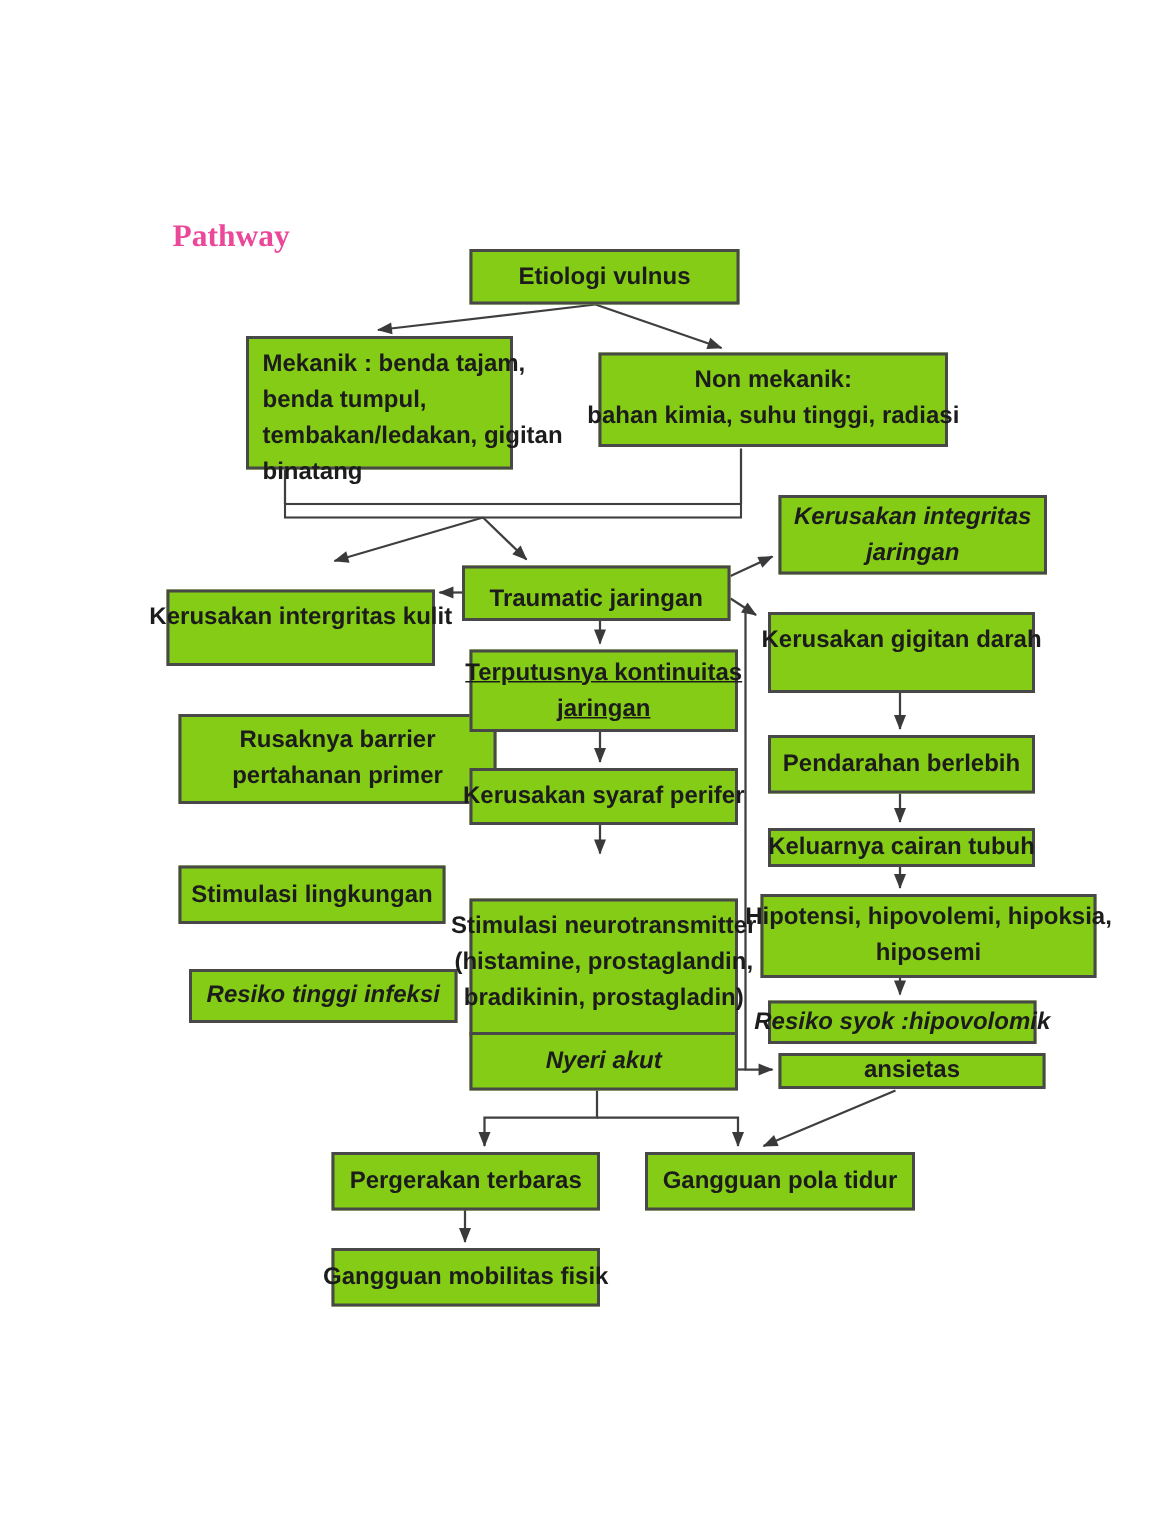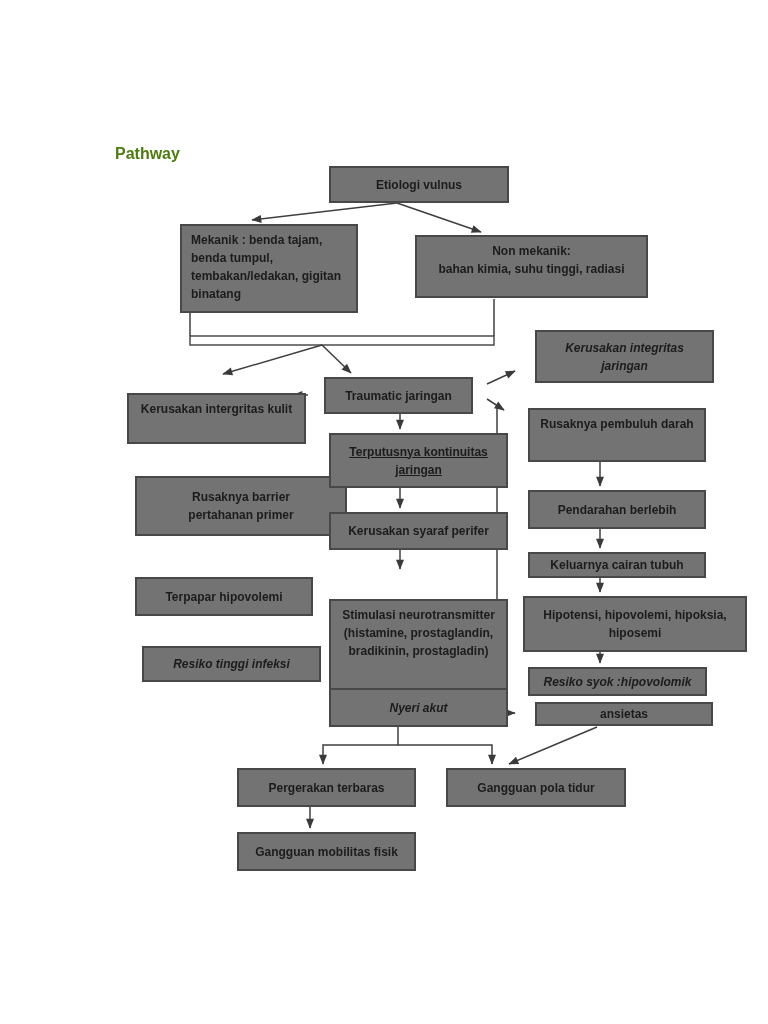--- a/index.html
+++ b/index.html
@@ -8,45 +8,44 @@
     width: 768px;
     height: 1024px;
     background: #ffffff;
     font-family: "Liberation Sans", "DejaVu Sans", sans-serif;
     overflow: hidden;
   }
   #page-title {
     position: absolute;
     left: 115px;
     top: 145px;
-    font-family: Liberation Sans, sans-serif;
+    font-family: Liberation Serif, serif;
     font-weight: bold;
-    font-size: 16px;
-    color: #4d7c0f;
+    font-size: 21px;
+    color: #ec4899;
   }
   #connector-layer {
     position: absolute;
     left: 0; top: 0;
     width: 768px; height: 1024px;
   }
   .node {
     position: absolute;
     box-sizing: border-box;
-    background: #737373;
+    background: #84cc16;
     border: 2px solid #484848;
     color: #1c1c1c;
-    font-size: 12px;
+    font-size: 16px;
     font-weight: bold;
     line-height: 1.5;
     display: flex;
     align-items: center;
     justify-content: center;
     text-align: center;
     white-space: pre;
-    margin-left: 16px;
   }
   .node span { display: block; }
   .node.italic { font-style: italic; }
   .node.left {
     justify-content: flex-start;
     text-align: left;
     padding-left: 9px;
   }
   .node.vtop {
     align-items: flex-start;
@@ -96,34 +95,34 @@
   <div id="node-layer">
       <div class="node" style="left: 313px; top: 166px; width: 180px; height: 37px;"><span>Etiologi vulnus</span></div>
       <div class="node left vtop" style="left: 164px; top: 224px; width: 178px; height: 89px;"><span>Mekanik : benda tajam,
 benda tumpul,
 tembakan/ledakan, gigitan
 binatang</span></div>
       <div class="node vtop" style="left: 399px; top: 235px; width: 233px; height: 63px;"><span>Non mekanik:
 bahan kimia, suhu tinggi, radiasi</span></div>
       <div class="node italic" style="left: 519px; top: 330px; width: 179px; height: 53px;"><span>Kerusakan integritas
 jaringan</span></div>
-      <div class="node" style="left: 308px; top: 377px; width: 149px; height: 37px;"><span>Traumatic jaringan</span></div>
+      <div class="node" style="left: 308px; top: 377px; width: 179px; height: 37px; align-items: flex-end;"><span>Traumatic jaringan</span></div>
       <div class="node vtop" style="left: 111px; top: 393px; width: 179px; height: 51px;"><span>Kerusakan intergritas kulit</span></div>
       <div class="node" style="left: 119px; top: 476px; width: 212px; height: 60px;"><span>Rusaknya barrier
 pertahanan primer</span></div>
-      <div class="node" style="left: 119px; top: 577px; width: 178px; height: 39px;"><span>Terpapar hipovolemi</span></div>
+      <div class="node" style="left: 119px; top: 577px; width: 178px; height: 39px;"><span>Stimulasi lingkungan</span></div>
       <div class="node italic" style="left: 126px; top: 646px; width: 179px; height: 36px;"><span>Resiko tinggi infeksi</span></div>
       <div class="node" style="left: 313px; top: 433px; width: 179px; height: 55px; text-decoration: underline;"><span>Terputusnya kontinuitas
 jaringan</span></div>
       <div class="node" style="left: 313px; top: 512px; width: 179px; height: 38px;"><span>Kerusakan syaraf perifer</span></div>
       <div class="node vtop" style="left: 313px; top: 599px; width: 179px; height: 92px;"><span>Stimulasi neurotransmitter
 (histamine, prostaglandin,
 bradikinin, prostagladin)</span></div>
       <div class="node italic" style="left: 313px; top: 688px; width: 179px; height: 39px;"><span>Nyeri akut</span></div>
-      <div class="node vtop" style="left: 512px; top: 408px; width: 178px; height: 54px;"><span>Rusaknya pembuluh darah</span></div>
+      <div class="node vtop" style="left: 512px; top: 408px; width: 178px; height: 54px;"><span>Kerusakan gigitan darah</span></div>
       <div class="node" style="left: 512px; top: 490px; width: 178px; height: 39px;"><span>Pendarahan berlebih</span></div>
       <div class="node" style="left: 512px; top: 552px; width: 178px; height: 26px;"><span>Keluarnya cairan tubuh</span></div>
       <div class="node" style="left: 507px; top: 596px; width: 224px; height: 56px;"><span>Hipotensi, hipovolemi, hipoksia,
 hiposemi</span></div>
       <div class="node italic" style="left: 512px; top: 667px; width: 179px; height: 29px;"><span>Resiko syok :hipovolomik</span></div>
       <div class="node" style="left: 519px; top: 702px; width: 178px; height: 24px;"><span>ansietas</span></div>
       <div class="node" style="left: 221px; top: 768px; width: 179px; height: 39px;"><span>Pergerakan terbaras</span></div>
       <div class="node" style="left: 430px; top: 768px; width: 180px; height: 39px;"><span>Gangguan pola tidur</span></div>
       <div class="node" style="left: 221px; top: 832px; width: 179px; height: 39px;"><span>Gangguan mobilitas fisik</span></div>
     </div>

